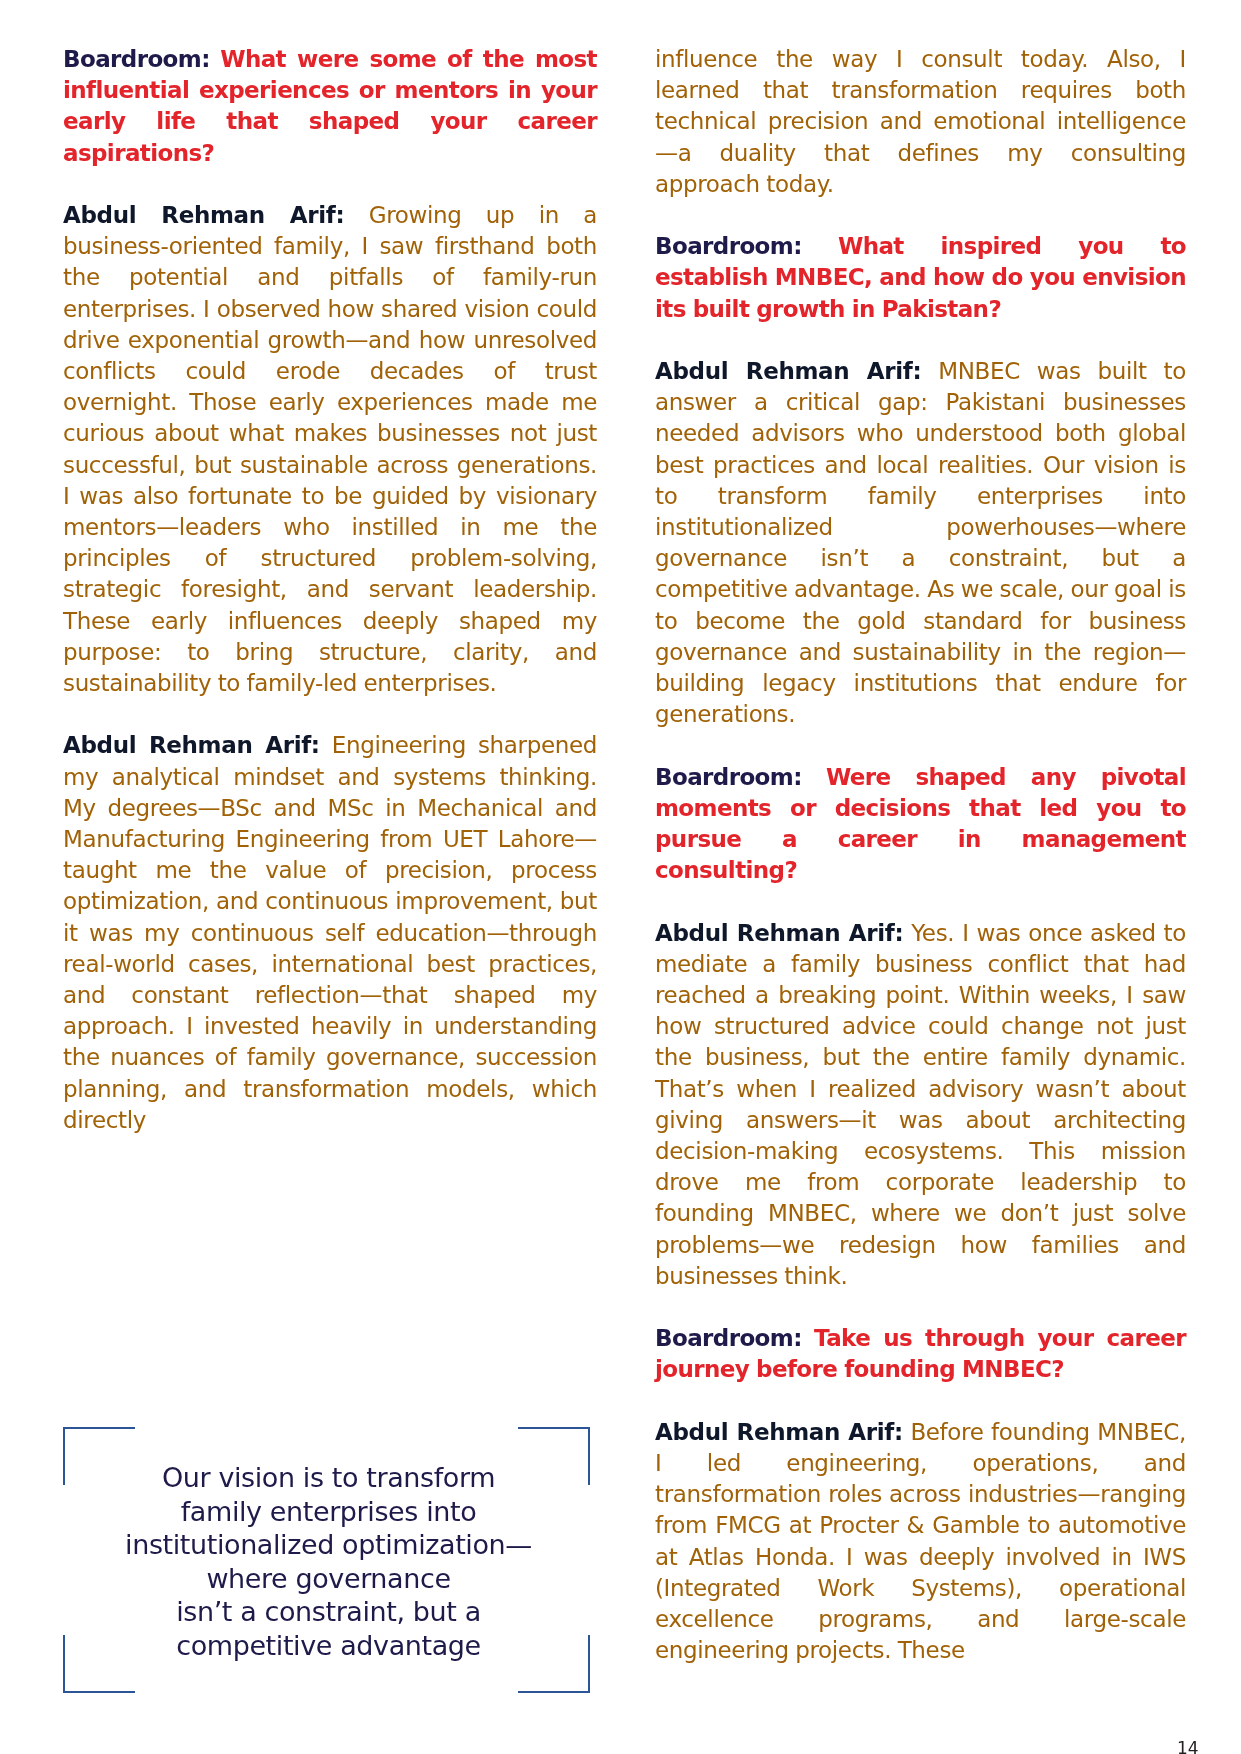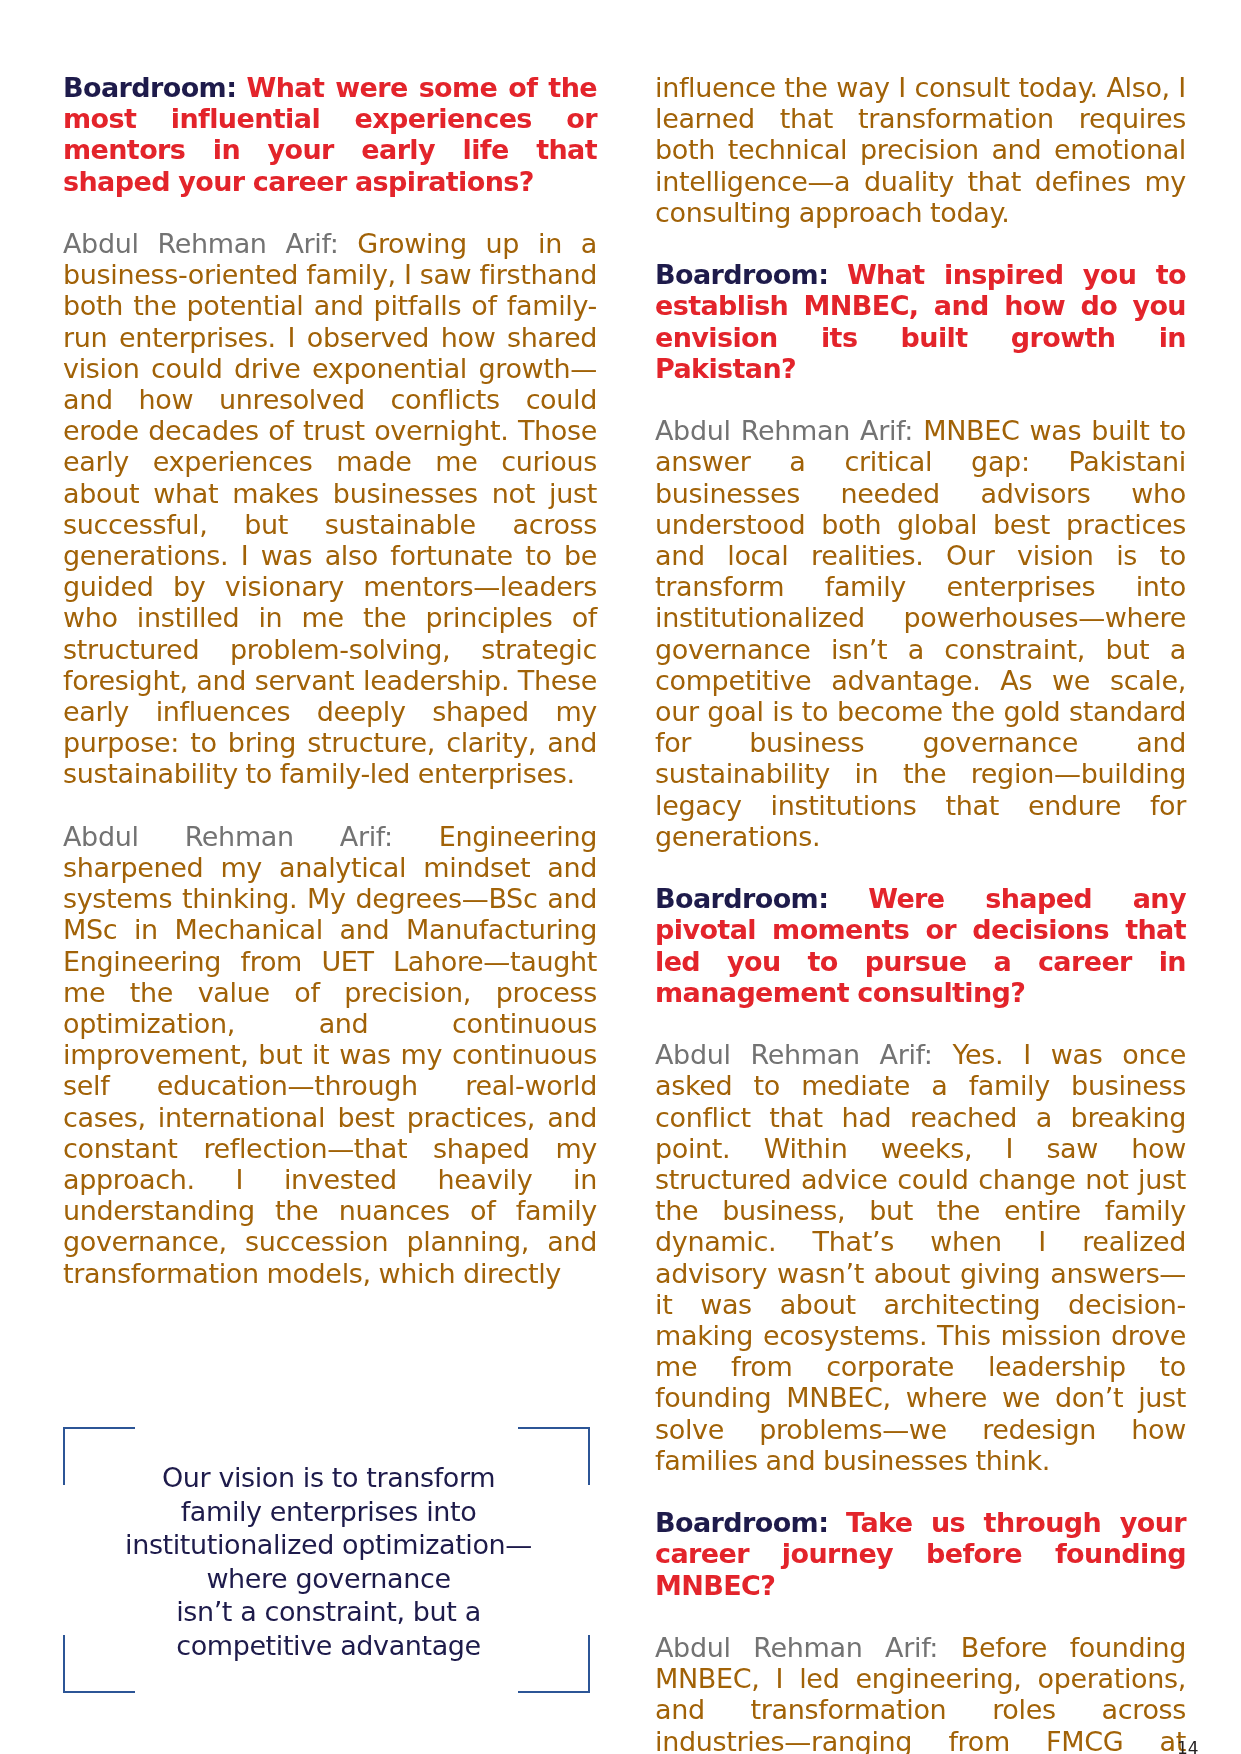--- a/index.html
+++ b/index.html
@@ -14,31 +14,30 @@
     color: #231f20;
   }
   .col {
     position: absolute;
     top: 44px;
   }
   .col-left { left: 63px; width: 534px; }
   .col-right { left: 655px; width: 531px; }
 
   .para {
-    font-size: 27px;
+    font-size: 23px;
     line-height: 31.2px;
     text-align: justify;
     letter-spacing: -0.35px;
     word-spacing: -0.5px;
     margin-bottom: 31.2px;
-    margin-top: 28px;
   }
   .q-label { color: #1e1b4b; font-weight: 700; }
   .q-text { color: #e3242b; font-weight: 700; }
-  .a-label { color: #737373; font-weight: 400; }
+  .a-label { color: #0f172a; font-weight: 700; }
   .a-text { color: #a16207; font-weight: 400; }
 
   .question { letter-spacing: -0.6px; }
 
   
   .pull-quote {
     position: absolute;
     left: 63px; top: 1427px;
     width: 527px; height: 266px;
   }

